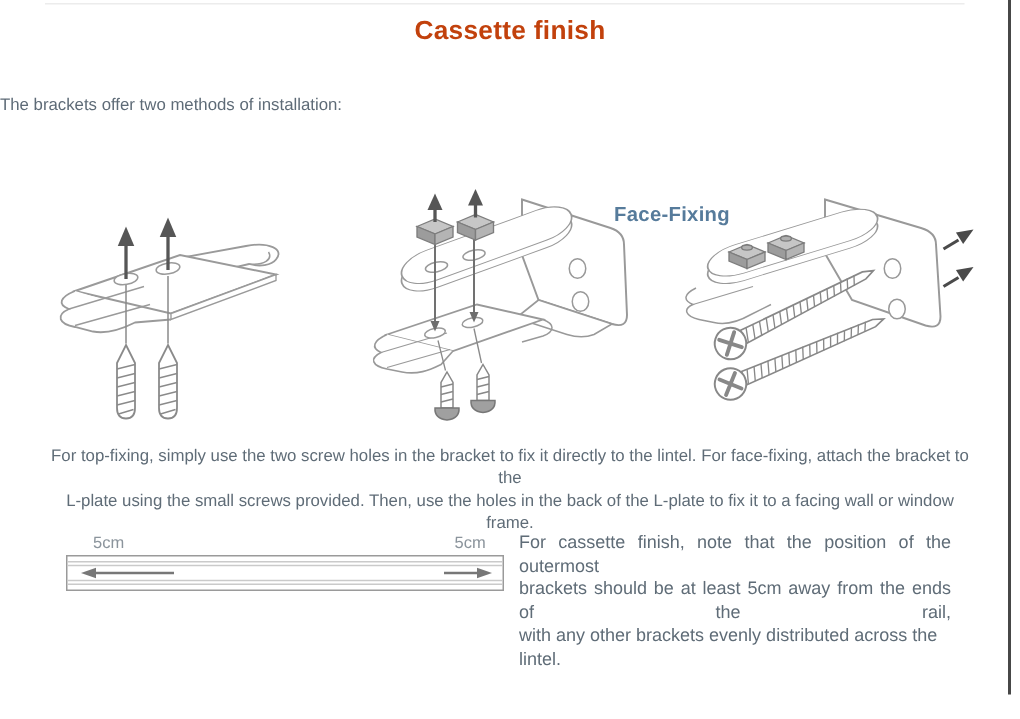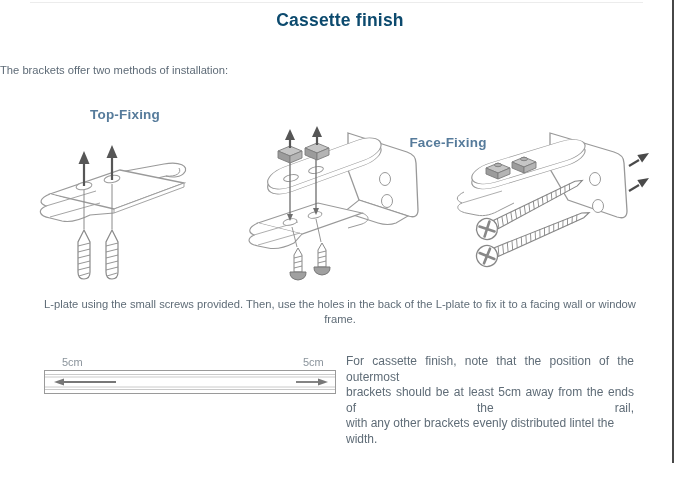--- a/index.html
+++ b/index.html
@@ -16,21 +16,21 @@
     position: absolute; left: 30px; top: 2px;
     width: 613px; height: 1px; background: #ececec;
   }
   .right-edge {
     position: absolute; left: 672px; top: 0;
     width: 2px; height: 463px; background: #474747;
   }
   .title {
     position: absolute; left: 0; top: 10px; width: 680px;
     text-align: center; font-size: 17.5px; font-weight: bold;
-    color: #0c4a6e; letter-spacing: 0.2px;
+    color: #c2410c; letter-spacing: 0.2px;
   }
   .subtitle {
     position: absolute; left: 0; top: 64px; width: 680px;
     text-align: left; font-size: 11.2px; color: #5e6b77;
   }
   .method-heading {
     position: absolute; top: 107px; width: 170px;
     text-align: center; font-size: 13.5px; font-weight: bold;
     color: #567b9b; letter-spacing: 0.2px;
   }
@@ -62,21 +62,20 @@
 <body>
 
 <div class="page">
 
   <div class="top-divider"></div>
   <div class="right-edge"></div>
 
   <div class="title">Cassette finish</div>
   <div class="subtitle">The brackets offer two methods of installation:</div>
 
-  <div class="method-heading heading-top">Top-Fixing</div>
   <div class="method-heading heading-face">Face-Fixing</div>
 
   <div class="illus illus-top">
     <svg width="185" height="164" viewBox="0 0 185 164">
 
       <g>
         <path d="M 88,46 L 132,38 C 147,35 158,40 152,47 C 149,51 141,52 134,50 L 96,59 Z" fill="#fff" stroke="#9a9a9a" stroke-width="1.2"></path>
         <path d="M 134,50 C 144,51 150,47 147,42" fill="none" stroke="#9a9a9a" stroke-width="1"></path>
       </g>
 
@@ -230,20 +229,21 @@
       <g stroke="#4a4a4a" fill="#4a4a4a">
         <line x1="191" y1="40" x2="201" y2="34" stroke-width="2.1"></line>
         <polygon points="211,27 204.1,36.6 199.3,29" stroke="none"></polygon>
         <line x1="191" y1="65" x2="201" y2="59" stroke-width="2.1"></line>
         <polygon points="211,52 204.1,61.6 199.3,54" stroke="none"></polygon>
       </g>
     </svg>
   </div>
 
   <div class="instructions">
+    <div class="line">For top-fixing, simply use the two screw holes in the bracket to fix it directly to the lintel. For face-fixing, attach the bracket to the</div>
     <div class="line">L-plate using the small screws provided. Then, use the holes in the back of the L-plate to fix it to a facing wall or window frame.</div>
   </div>
 
   <div class="rail-label rail-label-left">5cm</div>
   <div class="rail-label rail-label-right">5cm</div>
   <div class="rail-wrap">
     <svg width="292" height="26" viewBox="0 0 292 26">
       <rect x="0.5" y="0.5" width="291" height="23" fill="#fff" stroke="#9a9a9a"></rect>
       <g stroke="#cacaca">
         <line x1="1" y1="4.5" x2="291" y2="4.5"></line>
@@ -258,16 +258,16 @@
       <g stroke="#777" fill="#777">
         <line x1="252" y1="12" x2="276" y2="12" stroke-width="1.8"></line>
         <polygon points="284,12 274,8.5 274,15.5" stroke="none"></polygon>
       </g>
     </svg>
   </div>
 
   <div class="note">
     <div class="line-justify">For cassette finish, note that the position of the outermost</div>
     <div class="line-justify">brackets should be at least 5cm away from the ends of the rail,</div>
-    <div class="line-last">with any other brackets evenly distributed lintel the width.</div>
+    <div class="line-last">with any other brackets evenly distributed across the lintel.</div>
   </div>
 
 </div>
 
 </body></html>

